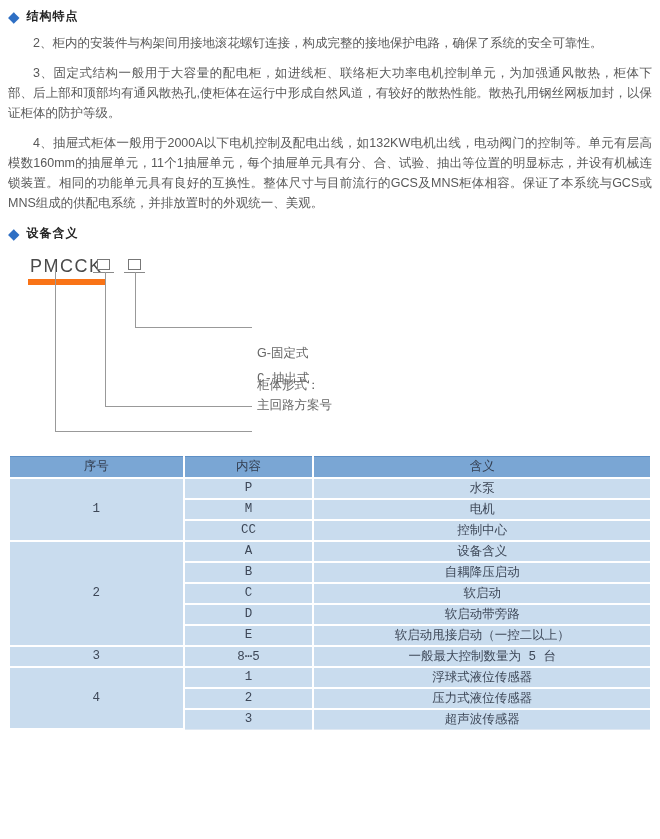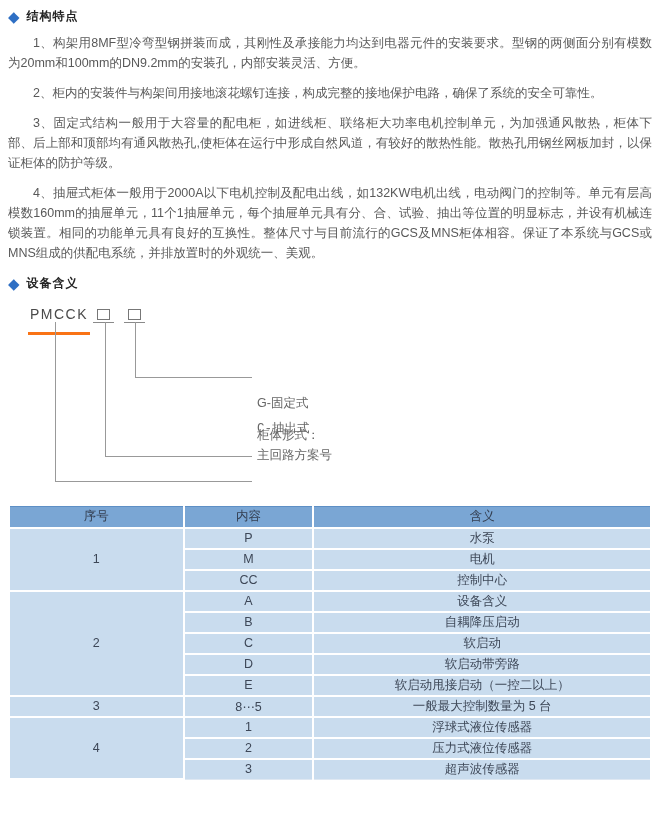--- a/index.html
+++ b/index.html
@@ -20,42 +20,42 @@
   .para{
     font-size:12.5px;line-height:20px;color:var(--body-text);
     text-indent:2em;text-align:justify;margin:0 0 10px 0;
   }
   .para.last{margin-bottom:12px;}
   .heading.second{margin-top:12px;margin-bottom:14px;}
 
   
   .diagram{position:relative;height:186px;margin:4px 0 14px 0;}
   .model-code{
-    position:absolute;left:20px;top:0;font-size:14px;color:#4a4a4a;
-    letter-spacing:1.5px;border-bottom:3px solid #f97316;padding:0 2px 10px 2px;
+    position:absolute;left:20px;top:0;font-size:18px;color:#4a4a4a;
+    letter-spacing:1.5px;border-bottom:6px solid #f97316;padding:0 2px 2px 2px;
   }
   .field-box{
     position:absolute;top:3px;width:13px;height:11px;
     border:1px solid #777;background:#fff;
   }
   .field-box.b1{left:89px;} .field-box.b2{left:120px;}
   .box-underline{position:absolute;top:16px;height:1px;width:21px;background:#8a8a8a;}
   .box-underline.u1{left:85px;} .box-underline.u2{left:116px;}
   .dline{position:absolute;background:var(--diagram-line);}
   .v1{left:47px;top:16px;width:1px;height:159px;}
   .v2{left:97px;top:16px;width:1px;height:134px;}
   .v3{left:127px;top:16px;width:1px;height:55px;}
   .h3{left:127px;top:71px;height:1px;width:117px;}
   .h2l{left:97px;top:150px;height:1px;width:147px;}
   .h1l{left:47px;top:175px;height:1px;width:197px;}
   .dlabel{position:absolute;left:249px;font-size:12.5px;color:var(--diagram-text);white-space:nowrap;}
   .dl-form{top:78px;margin-top:43px;} .dl-g{top:89px;} .dl-c{top:114px;font-family:Liberation Mono, monospace;} .dl-scheme{top:141px;text-align:center;} .dl-system{top:167px;}
 
   
-  table.meaning{width:100%;border-collapse:collapse;table-layout:fixed;}
+  table.meaning{width:100%;border-collapse:collapse;table-layout:fixed;font-family:Liberation Mono, monospace;}
   table.meaning col.c1{width:27.2%;} table.meaning col.c2{width:20.2%;} table.meaning col.c3{width:52.6%;}
   table.meaning th{
     background:var(--table-header-bg);color:#333e50;font-size:12.5px;font-weight:normal;
     height:21px;border:2px solid #fff;border-top:1px solid var(--table-top-border);
     text-align:center;padding:1px 2px;
   }
   table.meaning td{
     background:var(--table-row-bg);color:var(--table-text);font-size:12.5px;
     height:20px;border:2px solid #fff;text-align:center;padding:1px 2px;
   }
@@ -64,21 +64,20 @@
 </head>
 <body>
 
 <div class="page">
 
   <div class="heading">
     <span class="diamond">◆</span>
     <span class="h-text">结构特点</span>
   </div>
 
-  <p class="para">1、构架用8MF型冷弯型钢拼装而成，其刚性及承接能力均达到电器元件的安装要求。型钢的两侧面分别有模数为20mm和100mm的DN9.2mm的安装孔，内部安装灵活、方便。</p>
   <p class="para">2、柜内的安装件与构架间用接地滚花螺钉连接，构成完整的接地保护电路，确保了系统的安全可靠性。</p>
   <p class="para">3、固定式结构一般用于大容量的配电柜，如进线柜、联络柜大功率电机控制单元，为加强通风散热，柜体下部、后上部和顶部均有通风散热孔,使柜体在运行中形成自然风道，有较好的散热性能。散热孔用钢丝网板加封，以保证柜体的防护等级。</p>
   <p class="para last">4、抽屉式柜体一般用于2000A以下电机控制及配电出线，如132KW电机出线，电动阀门的控制等。单元有层高模数160mm的抽屉单元，11个1抽屉单元，每个抽屉单元具有分、合、试验、抽出等位置的明显标志，并设有机械连锁装置。相同的功能单元具有良好的互换性。整体尺寸与目前流行的GCS及MNS柜体相容。保证了本系统与GCS或MNS组成的供配电系统，并排放置时的外观统一、美观。</p>
 
   <div class="heading second">
     <span class="diamond">◆</span>
     <span class="h-text">设备含义</span>
   </div>
 
   <div class="diagram">

